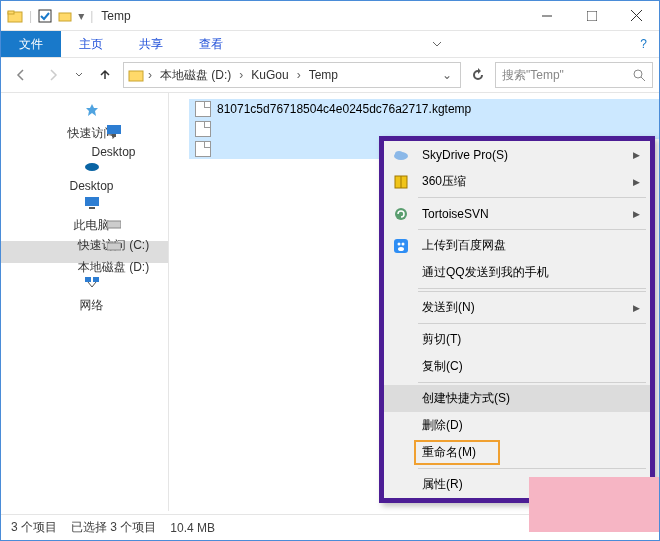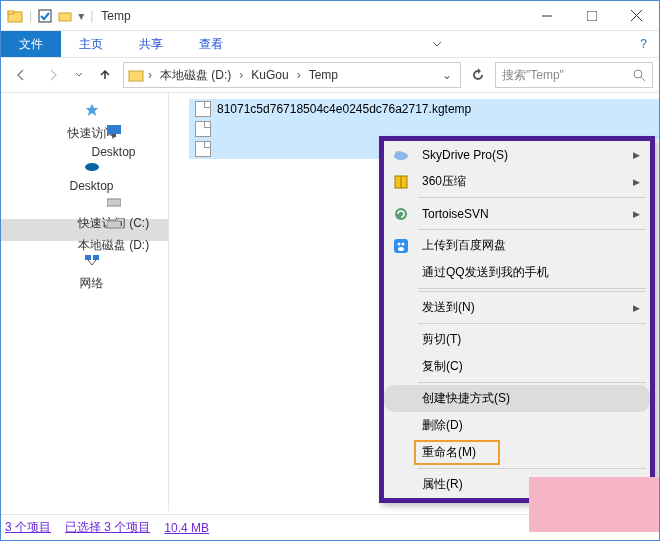--- a/index.html
+++ b/index.html
@@ -35,27 +35,27 @@
 
 .content { flex: 1; padding: 6px 0 0 0; position: relative; }
 .file-row { height: 20px; display: flex; align-items: center; padding-left: 6px; gap: 6px; margin-left: 20px; }
 .file-row.sel { background: #cce8ff; }
 .file-row.sel.partial { background: linear-gradient(to right, #cce8ff 0%, #cce8ff 55%, transparent 55%); }
 .file-icon { width: 16px; height: 16px; border: 1px solid #999; background: #fff; position: relative; }
 .file-icon::after { content: ""; position: absolute; top: 0; right: 0; width: 5px; height: 5px; border-left: 1px solid #999; border-bottom: 1px solid #999; }
 
 .context-menu { position: absolute; left: 378px; top: 135px; width: 276px; background: #f0f0f0; border: 5px solid #4c1d95; box-shadow: 3px 3px 6px rgba(0,0,0,.25); }
 .cm-item { height: 27px; display: flex; align-items: center; padding-left: 38px; padding-right: 10px; position: relative; color: #000; }
-.cm-item.hover { background: #dcdcdc; border-radius: 10px; }
+.cm-item.hover { background: #dcdcdc; }
 .cm-sep { height: 1px; background: #d0d0d0; margin: 2px 4px 2px 34px; }
 .cm-arrow { margin-left: auto; color: #555; }
 .cm-icon { position: absolute; left: 8px; width: 18px; height: 18px; display: flex; align-items: center; justify-content: center; }
 .highlight-box { position: absolute; border: 2px solid #f0a030; pointer-events: none; }
 
-.statusbar { position: absolute; bottom: 0; left: 0; right: 0; height: 26px; border-top: 1px solid #e5e5e5; display: flex; align-items: center; padding-left: 4px; gap: 14px; color: #6d28d9; text-decoration: underline; }
+.statusbar { position: absolute; bottom: 0; left: 0; right: 0; height: 26px; border-top: 1px solid #e5e5e5; display: flex; align-items: center; padding-left: 10px; gap: 14px; color: #404040; }
 .pink-block { position: absolute; right: 0; bottom: 8px; width: 130px; height: 55px; background: #f6b5c4; }
 
 svg { display: block; }
 </style>
 </head>
 <body>
 
 <div class="titlebar">
   <div class="titlebar-icons">
     <span>
@@ -189,20 +189,29 @@
       <div class="sidebar-item">
         <span class="sb-icon">
             <svg width="16" height="10">
               <ellipse cx="8" cy="6" rx="7" ry="4" fill="#0a64a4"></ellipse>
             </svg>
           </span>
         <span>Desktop</span>
       </div>
     </div>
     <div class="sidebar-group">
+      <div class="sidebar-item">
+        <span class="sb-icon">
+            <svg width="14" height="12">
+              <rect x="0" y="0" width="14" height="9" fill="#2d7dd2"></rect>
+              <rect x="4" y="10" width="6" height="2" fill="#555"></rect>
+            </svg>
+          </span>
+        <span>此电脑</span>
+      </div>
       <div class="sidebar-item indent">
         <span class="sb-icon">
             <svg width="14" height="10">
               <rect x="0" y="2" width="14" height="7" fill="#ccc" stroke="#888"></rect>
             </svg>
           </span>
         <span>快速访问 (C:)</span>
       </div>
       <div class="sidebar-item indent selected">
         <span class="sb-icon">

